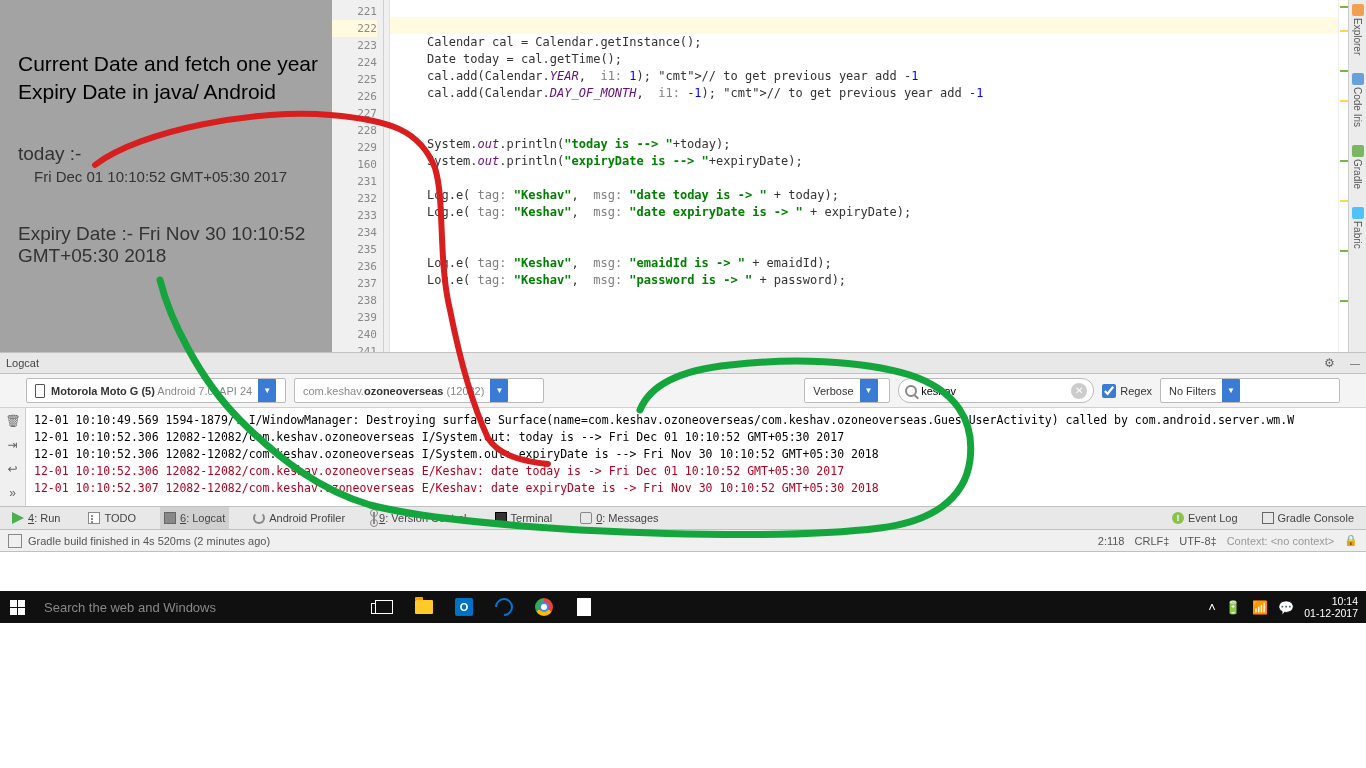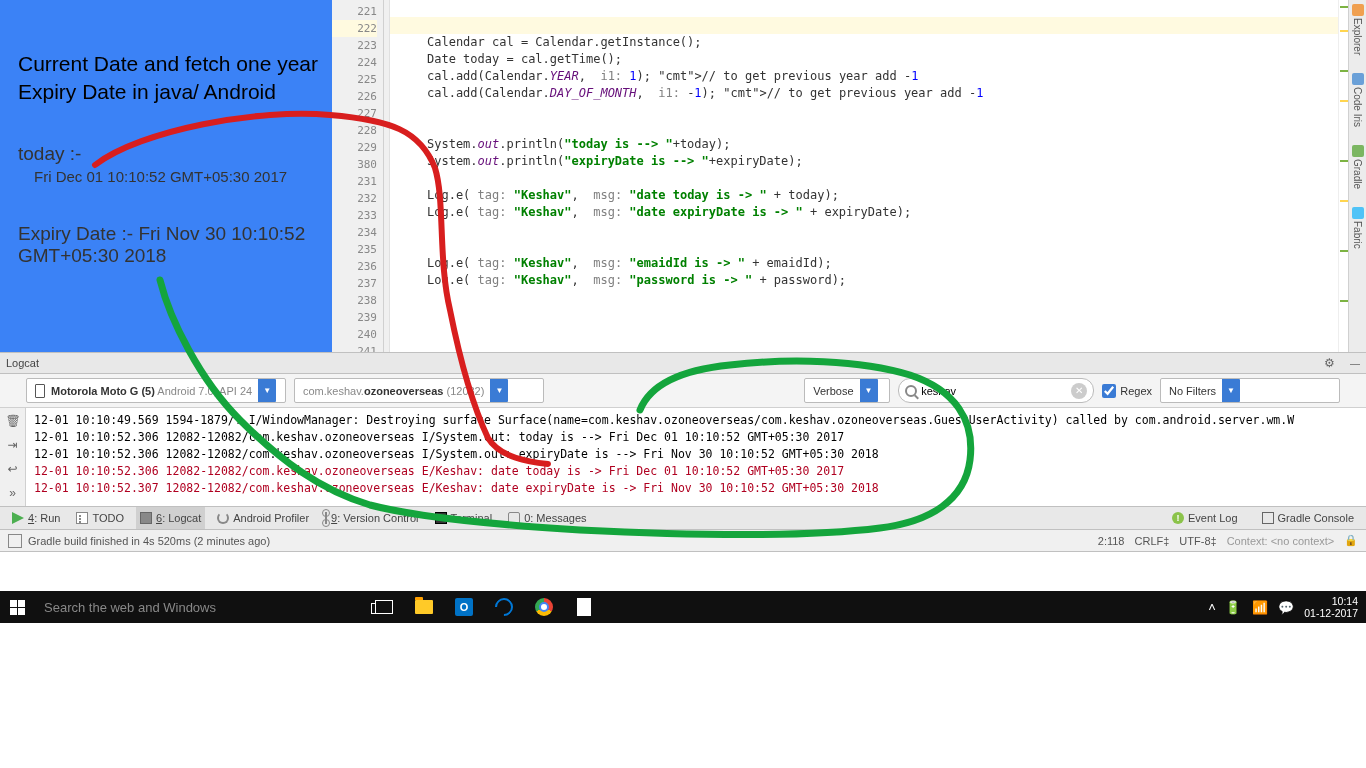--- a/index.html
+++ b/index.html
@@ -1,18 +1,18 @@
 <!DOCTYPE html>
 <html><head>
 <meta charset="utf-8">
 <style>
 * { margin:0; padding:0; box-sizing:border-box; }
 body { font-family:"Segoe UI",Arial,sans-serif; font-size:12px; background:#fff; color:#333; width:1366px; height:768px; overflow:hidden; position:relative; }
 .main-area { position:absolute; top:0; left:0; right:18px; height:352px; display:flex; }
-.annot { width:332px; padding:50px 10px 10px 18px; background:#3b82f6; position:relative; }
+.annot { width:332px; padding:50px 10px 10px 18px; background:#a3a3a3; position:relative; }
 .annot h1 { font-size:21px; font-weight:normal; line-height:1.35; color:#000; word-break:break-word; }
 .annot .today-row { margin-top:36px; font-size:19px; }
 .annot .today-lbl { display:inline-block; }
 .annot .today-val { display:inline-block; margin-left:16px; font-size:15px; }
 .annot .expiry-row { margin-top:36px; font-size:19px; word-break:break-word; }
 .gutter { width:52px; background:#f0f0f0; border-right:1px solid #d0d0d0; text-align:right; padding-right:6px; font-family:Consolas,monospace; font-size:11px; color:#888; line-height:17px; padding-top:3px; }
 .gutter .ln { height:17px; }
 .gutter .ln.hl { background:#fffae0; }
 .marker-strip { width:6px; background:#f0f0f0; border-right:1px solid #e0e0e0; }
 .editor { flex:1; font-family:Consolas,monospace; font-size:12px; line-height:17px; background:#fff; position:relative; }
@@ -45,21 +45,21 @@
 .search input { flex:1; border:none; outline:none; font-size:11px; margin-left:4px; }
 .search .clr { width:16px; height:16px; border-radius:50%; background:#ccc; color:#fff; font-size:10px; display:flex; align-items:center; justify-content:center; cursor:pointer; }
 .cbx { display:flex; align-items:center; gap:4px; font-size:11px; }
 .cbx input { width:14px; height:14px; accent-color:#3a7bd5; }
 .dd.filter { width:180px; }
 .log-left { position:absolute; top:408px; left:0; width:26px; height:98px; background:#f0f0f0; border-right:1px solid #d0d0d0; display:flex; flex-direction:column; align-items:center; padding-top:6px; gap:10px; }
 .log-left .li-icon { width:14px; height:14px; cursor:pointer; color:#666; font-size:12px; text-align:center; }
 .log-body { position:absolute; top:408px; left:26px; right:0; height:98px; background:#fff; font-family:Consolas,monospace; font-size:11.5px; line-height:17px; padding:4px 8px; overflow:hidden; }
 .log-line { white-space:nowrap; color:#000; }
 .log-line.err { color:#b00020; }
-.bottom-tabs { position:absolute; top:506px; left:0; right:0; height:24px; background:#e8e8e8; border-top:1px solid #c0c0c0; border-bottom:1px solid #c0c0c0; display:flex; align-items:center; padding:0 8px; font-size:11px; gap:8px; }
+.bottom-tabs { position:absolute; top:506px; left:0; right:0; height:24px; background:#e8e8e8; border-top:1px solid #c0c0c0; border-bottom:1px solid #c0c0c0; display:flex; align-items:center; padding:0 8px; font-size:11px; gap:20px; }
 .btab { display:flex; align-items:center; gap:4px; cursor:pointer; color:#444; padding:0 4px; height:100%; }
 .btab.active { background:#d0d0d0; }
 .btab .u { text-decoration:underline; }
 .btab .ico { width:12px; height:12px; }
 .btab .ico.run { background:linear-gradient(135deg,#4caf50 50%,transparent 50%); clip-path:polygon(0 0,100% 50%,0 100%); background:#4caf50; }
 .btab .ico.todo { background:#fff; border:1px solid #888; position:relative; }
 .btab .ico.todo:after { content:""; position:absolute; left:2px; top:2px; width:2px; height:2px; background:#888; box-shadow:0 3px #888,0 6px #888; }
 .btab .ico.logcat { background:linear-gradient(#888,#888); border:1px solid #666; }
 .btab .ico.prof { border:2px solid #888; border-radius:50%; border-top-color:transparent; }
 .btab .ico.vcs { width:2px; height:12px; background:#888; position:relative; }
@@ -113,21 +113,21 @@
   <div class="gutter" id="gutter">
       <div class="ln">221</div>
       <div class="ln hl">222</div>
       <div class="ln">223</div>
       <div class="ln">224</div>
       <div class="ln">225</div>
       <div class="ln">226</div>
       <div class="ln">227</div>
       <div class="ln">228</div>
       <div class="ln">229</div>
-      <div class="ln">380</div>
+      <div class="ln">160</div>
       <div class="ln">231</div>
       <div class="ln">232</div>
       <div class="ln">233</div>
       <div class="ln">234</div>
       <div class="ln">235</div>
       <div class="ln">236</div>
       <div class="ln">237</div>
       <div class="ln">238</div>
       <div class="ln">239</div>
       <div class="ln">240</div>

